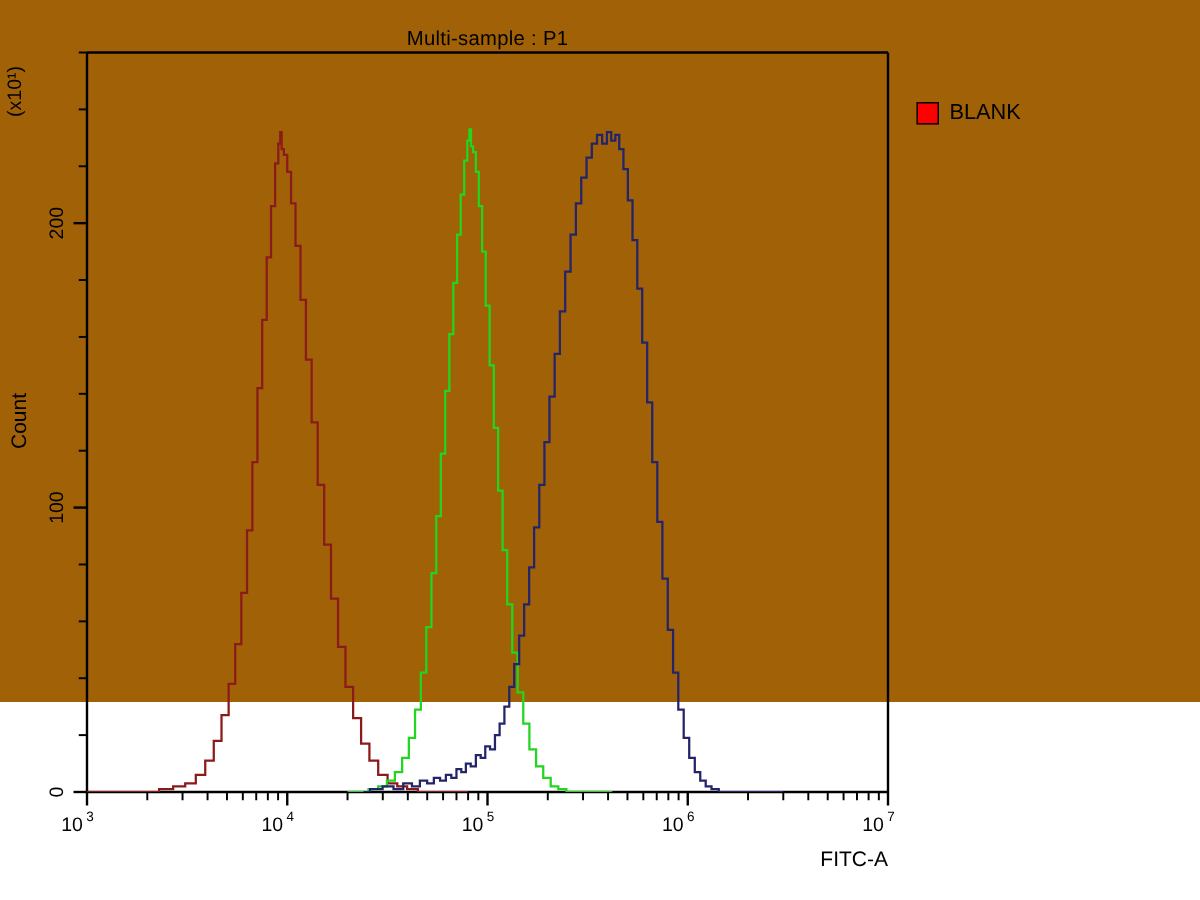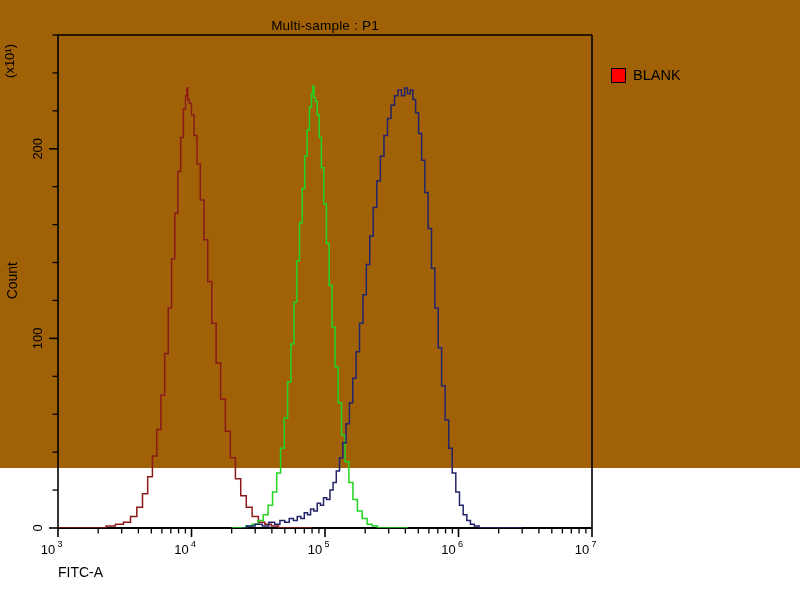--- a/index.html
+++ b/index.html
@@ -52,21 +52,21 @@
     color: #000;
     transform-origin: left top;
     transform: rotate(-90deg) translate(-100%, 0);
     white-space: nowrap;
   }
   .x-title {
     position: absolute;
     left: 58px;
     top: 564px;
     width: 534px;
-    text-align: left;
+    text-align: right;
     font-size: 14px;
     color: #000;
     white-space: nowrap;
   }
   
   .legend {
     position: absolute;
     left: 611px;
     top: 64px;
   }

